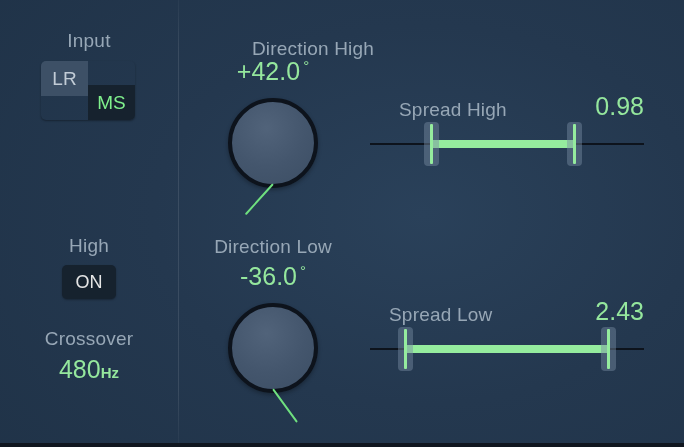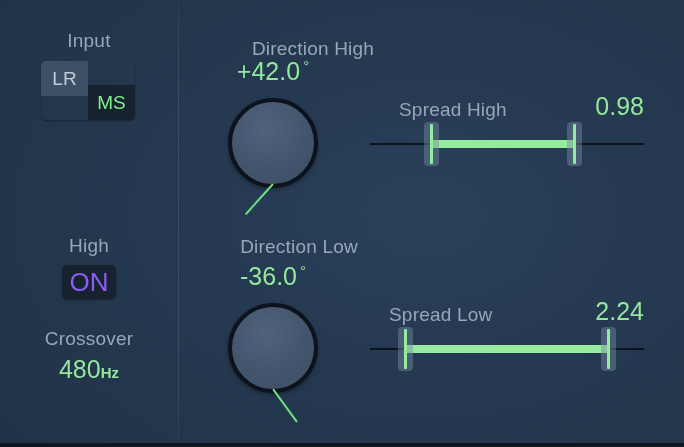--- a/index.html
+++ b/index.html
@@ -116,22 +116,22 @@
     text-align: center;
   }
   #split-button {
     position: absolute;
     left: 62px;
     top: 265px;
     width: 54px;
     height: 34px;
     border-radius: 5px;
     background: #16222e;
-    color: #8b5cf6;
-    font-size: 26px;
+    color: #e5e5e5;
+    font-size: 18px;
     display: flex;
     align-items: center;
     justify-content: center;
     box-shadow: 0 1px 2px rgba(0,0,0,0.3);
     box-sizing: border-box;
     text-align: center;
   }
 
   #crossover-label {
     position: absolute;
@@ -256,33 +256,33 @@
 
   <div class="spread-value value" style="left:500px; top:92px; width:144px;">0.98</div>
 
   <div class="slider" id="slider-high" style="left:370px; top:122px; width:274px;">
     <div class="slider-track"></div>
     <div class="slider-fill" id="slider-high-fill" style="left: 22.4%; width: 52%;"></div>
     <div class="slider-handle" id="slider-high-left" style="left: 22.4%;"></div>
     <div class="slider-handle" id="slider-high-right" style="left: 74.4%;"></div>
   </div>
 
-  <div class="dir-label label" style="left:178px; top:236px;padding-left:26px;">Direction Low</div>
+  <div class="dir-label label" style="left:178px; top:236px;">Direction Low</div>
 
   <div class="dir-value value" style="left:178px; top:262px;">
     <span>-36.0</span><span class="deg">°</span>
   </div>
 
   <div class="knob" id="knob-low" style="left:228px; top:303px;">
     <div class="knob-pointer" id="knob-low-pointer" style="transform: rotate(144deg);"></div>
   </div>
 
   <div class="spread-label label" style="left:367px; top:304px;margin-left:22px;">Spread Low</div>
 
-  <div class="spread-value value" style="left:500px; top:297px; width:144px;">2.24</div>
+  <div class="spread-value value" style="left:500px; top:297px; width:144px;">2.43</div>
 
   <div class="slider" id="slider-low" style="left:370px; top:327px; width:274px;">
     <div class="slider-track"></div>
     <div class="slider-fill" id="slider-low-fill" style="left: 12.8%; width: 74%;"></div>
     <div class="slider-handle" id="slider-low-left" style="left: 12.8%;"></div>
     <div class="slider-handle" id="slider-low-right" style="left: 86.8%;"></div>
   </div>
 
   <div id="bottom-bar"></div>
 </div>

